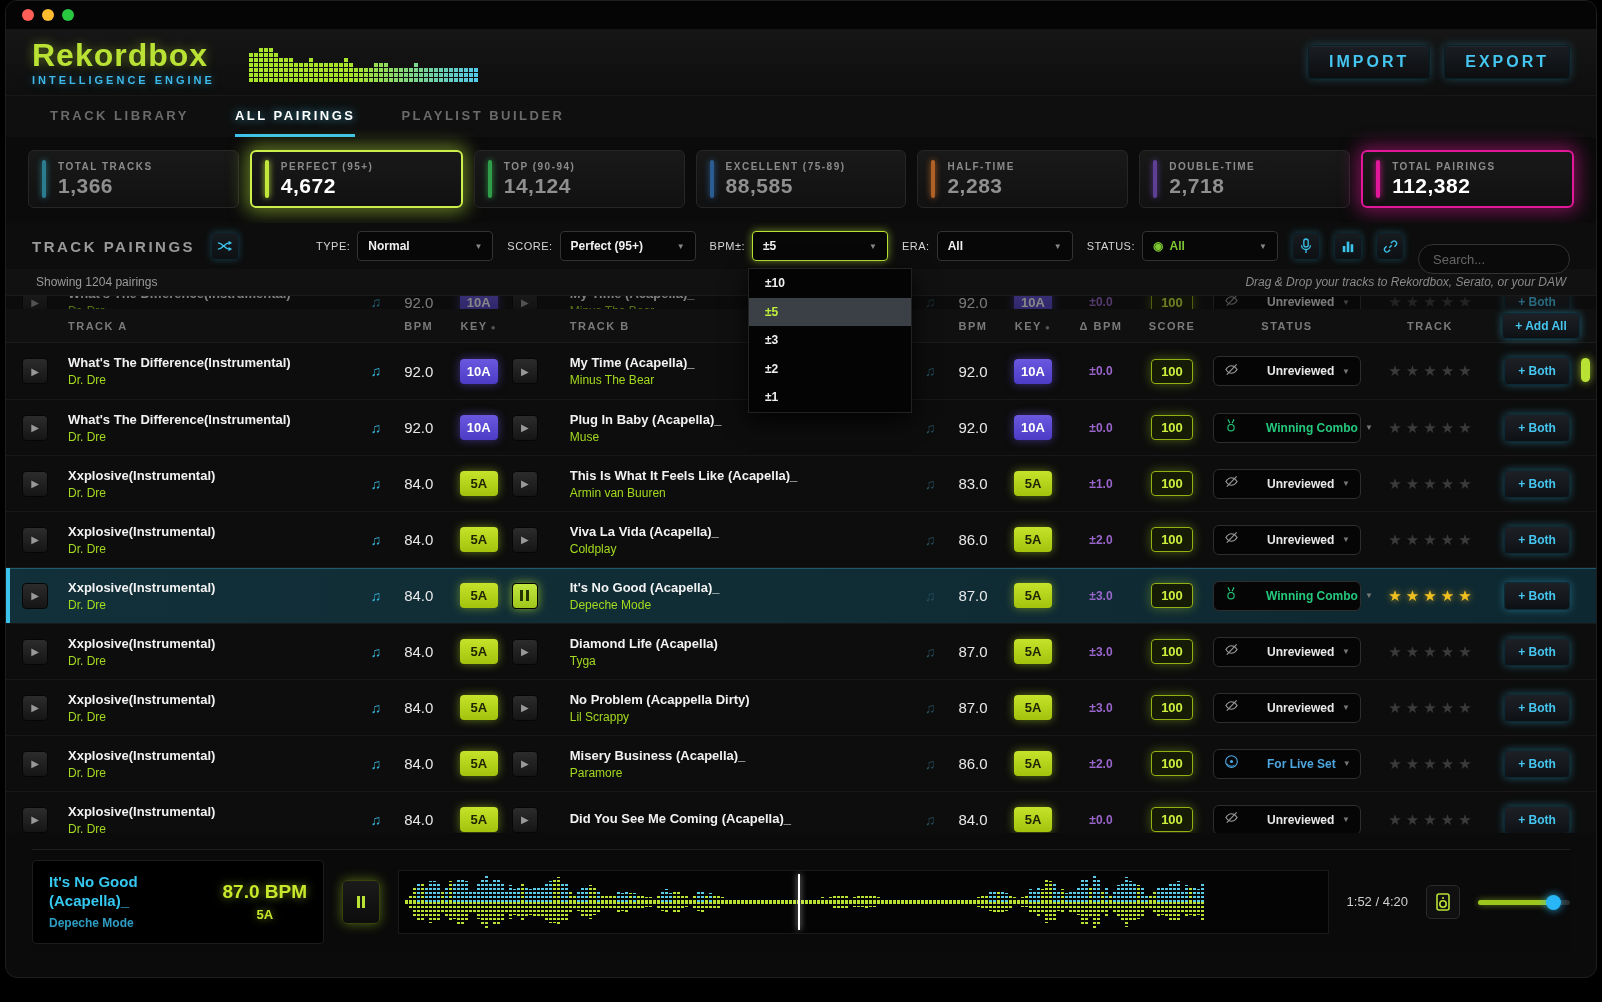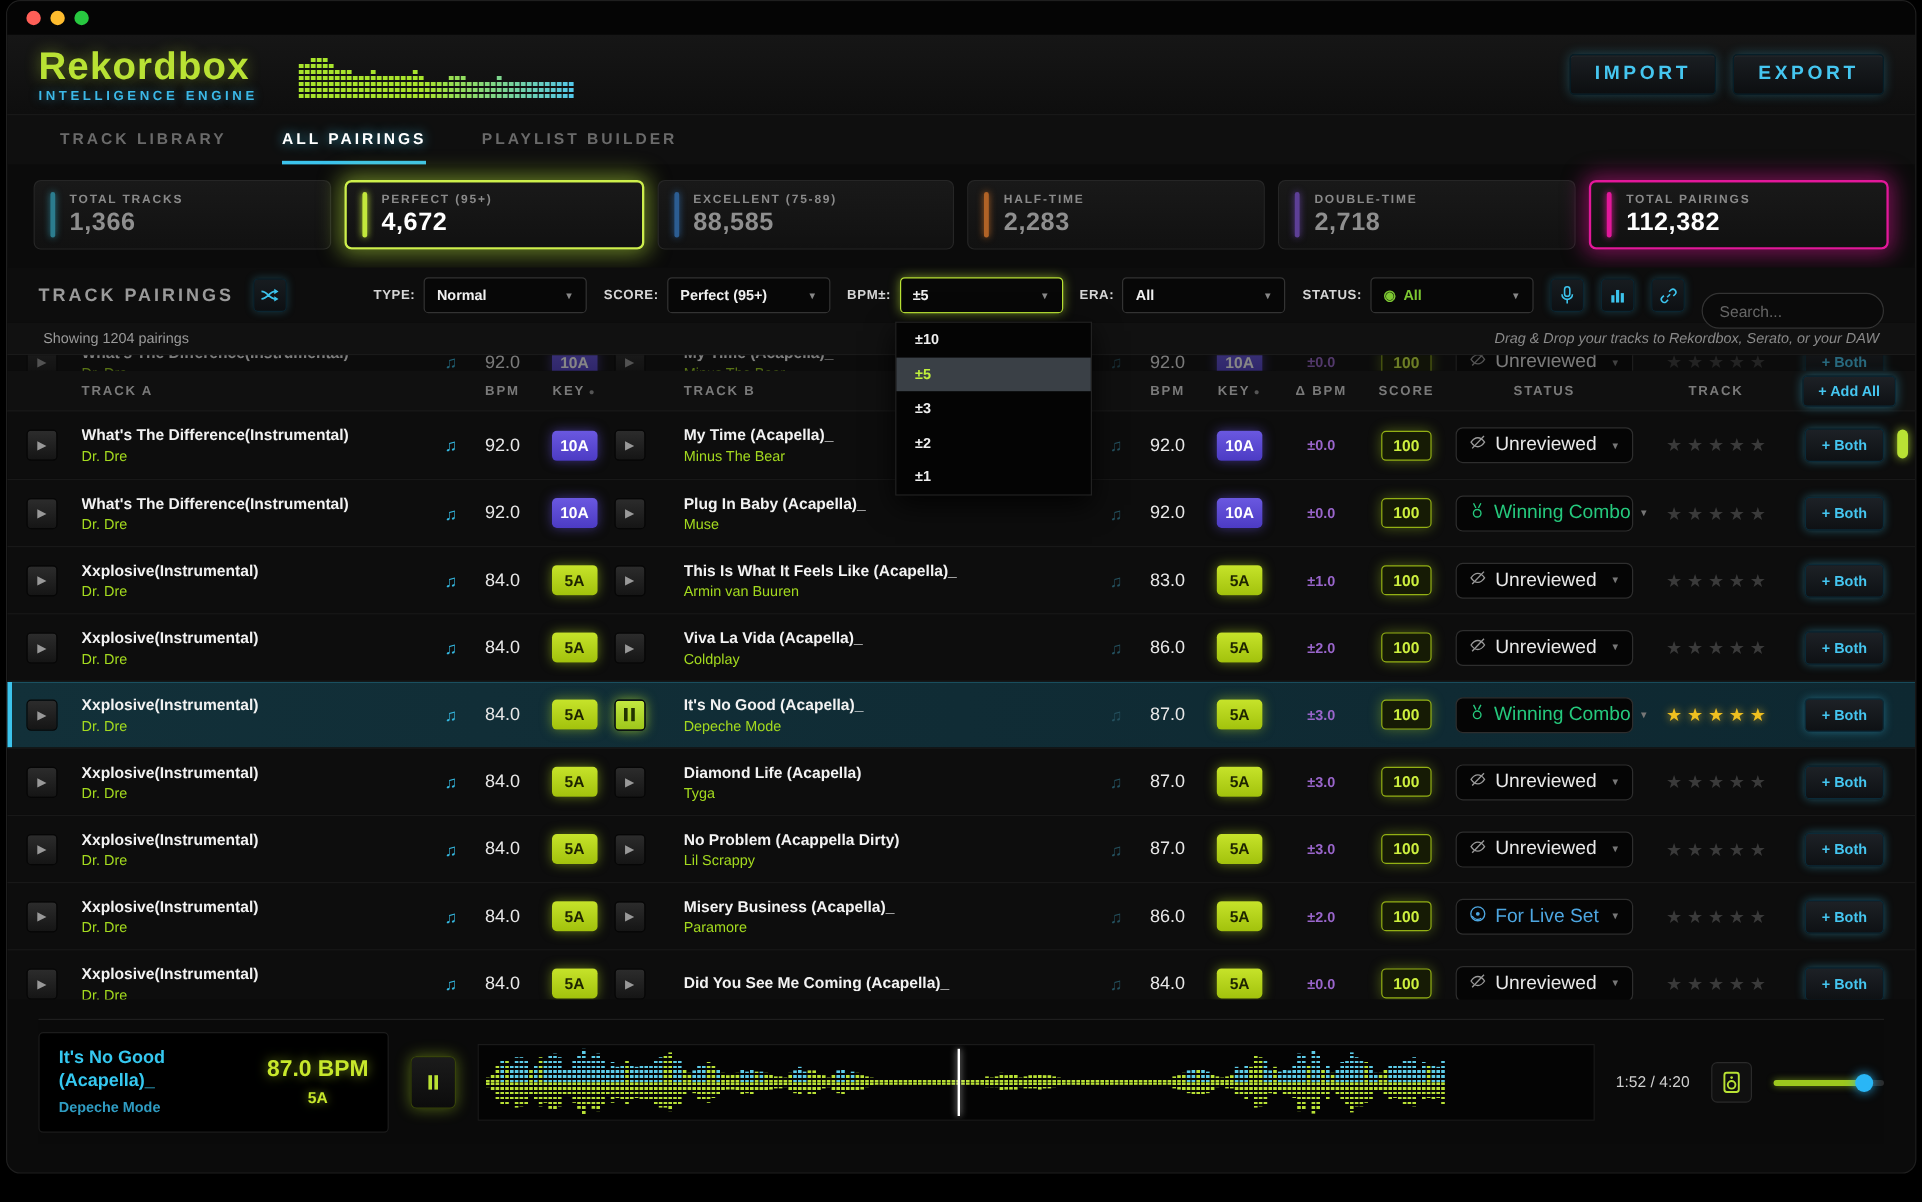--- a/index.html
+++ b/index.html
@@ -49,21 +49,21 @@
 
   
   .toolbar { flex:0 0 auto; height:46px; display:flex; align-items:center; padding:0 26px; gap:10px;
     background:#0d0d0d;}
   .tp-title { font-size:15px; font-weight:bold; letter-spacing:2.5px; color:#9a9a9a; margin-right:6px;}
   .iconbtn { width:28px; height:28px; background:linear-gradient(#171c20,#0d1013); border:1px solid #0b2531;
     border-radius:4px; display:flex; align-items:center; justify-content:center; cursor:pointer;
     box-shadow:0 0 7px rgba(60,195,236,.25); }
   .filters { display:flex; align-items:center; gap:14px; margin-left:auto; }
   .fgroup { display:flex; align-items:center; gap:7px; position:relative; }
-  .flabel { font-size:11px; font-weight:bold; color:#d6d6d6; letter-spacing:.5px; }
+  .flabel { font-size:11px; font-weight:normal; color:#d6d6d6; letter-spacing:.5px; }
   .select { width:136px; height:30px; background:#070707; border:1px solid #333; border-radius:4px;
     display:flex; align-items:center; padding:0 10px; cursor:pointer; position:relative; }
   .select .val { font-size:12px; font-weight:bold; color:#f0f0f0; display:flex; align-items:center; gap:6px;}
   .select .arr { margin-left:auto; font-size:8px; color:#888; }
   .select.focused { border:1px solid #b9e234; box-shadow:0 0 9px rgba(185,226,52,.6); }
   .select .dot { color:#7dc832; font-size:12px; }
   .select.green .val { color:#7dc832; }
   .dropdown { position:absolute; top:36px; left:-5px; width:164px; background:#040404;
     border:1px solid #222; z-index:60; box-shadow:0 8px 22px rgba(0,0,0,.8); }
   .opt { height:28.5px; display:flex; align-items:center; padding:0 16px; font-size:12px;
@@ -112,21 +112,21 @@
   .keyb.purple { background:linear-gradient(#6a58e0,#4c3bc4); color:#fff; box-shadow:0 0 10px rgba(100,80,220,.55); }
   .keyb.lime { background:linear-gradient(#c6e32a,#a2c20c); color:#1d2300; box-shadow:0 0 10px rgba(180,220,30,.5); }
   .delta { font-size:12px; font-weight:bold; color:#9a66cc; text-align:center; }
   .scorewrap { text-align:center; }
   .score { display:inline-block; padding:4px 9px; border:1px solid #93b014; border-radius:4px;
     background:#161b05; color:#cdef3e; font-size:13px; font-weight:bold;
     box-shadow:0 0 11px rgba(170,210,30,.4); }
   .statuscell { display:flex; justify-content:center; }
   .spill { width:148px; height:30px; background:#050505; border:1px solid #2e2e2e; border-radius:6px;
     display:flex; align-items:center; gap:7px; padding:0 10px; cursor:pointer; }
-  .spill .stext { font-size:16px; font-weight:normal; color:#e8e8e8; white-space:nowrap; }
+  .spill .stext { font-size:12px; font-weight:bold; color:#e8e8e8; white-space:nowrap;margin-left:21px; }
   .spill .sarr { margin-left:auto; font-size:8px; color:#777; }
   .spill.winning .stext { color:#25c97d; }
   .spill.live .stext { color:#4da6e0; }
   .stars { display:flex; gap:4px; justify-content:center; }
   .star { font-size:15px; color:#3a3a3a; cursor:pointer; }
   .star.lit { color:#f0c020; text-shadow:0 0 7px rgba(240,190,30,.8); }
   .both { height:28px; width:66px; background:linear-gradient(#1d2126,#0e1114); border:1px solid #0b2a38;
     border-radius:4px; color:#45c6f0; font-size:12px; font-weight:bold; cursor:pointer;
     box-shadow:0 0 8px rgba(60,195,236,.4); font-family:inherit; justify-self:center;}
   .scrollthumb { position:absolute; right:6px; top:62px; width:9px; height:24px; border-radius:5px;
@@ -247,20 +247,27 @@
     </div>
   </div>
       <div class="stat glow-lime">
     <span class="stat-accent" style="background: rgb(195, 232, 60); box-shadow: rgb(195, 232, 60) 0px 0px 6px;"></span>
     <div>
       <div class="stat-label">PERFECT (95+)</div>
       <div class="stat-value">4,672</div>
     </div>
   </div>
       <div class="stat">
+    <span class="stat-accent" style="background: rgb(47, 157, 74); box-shadow: rgb(47, 157, 74) 0px 0px 6px;"></span>
+    <div>
+      <div class="stat-label">TOP (90-94)</div>
+      <div class="stat-value">14,124</div>
+    </div>
+  </div>
+      <div class="stat">
     <span class="stat-accent" style="background: rgb(44, 93, 146); box-shadow: rgb(44, 93, 146) 0px 0px 6px;"></span>
     <div>
       <div class="stat-label">EXCELLENT (75-89)</div>
       <div class="stat-value">88,585</div>
     </div>
   </div>
       <div class="stat">
     <span class="stat-accent" style="background: rgb(176, 98, 38); box-shadow: rgb(176, 98, 38) 0px 0px 6px;"></span>
     <div>
       <div class="stat-label">HALF-TIME</div>

